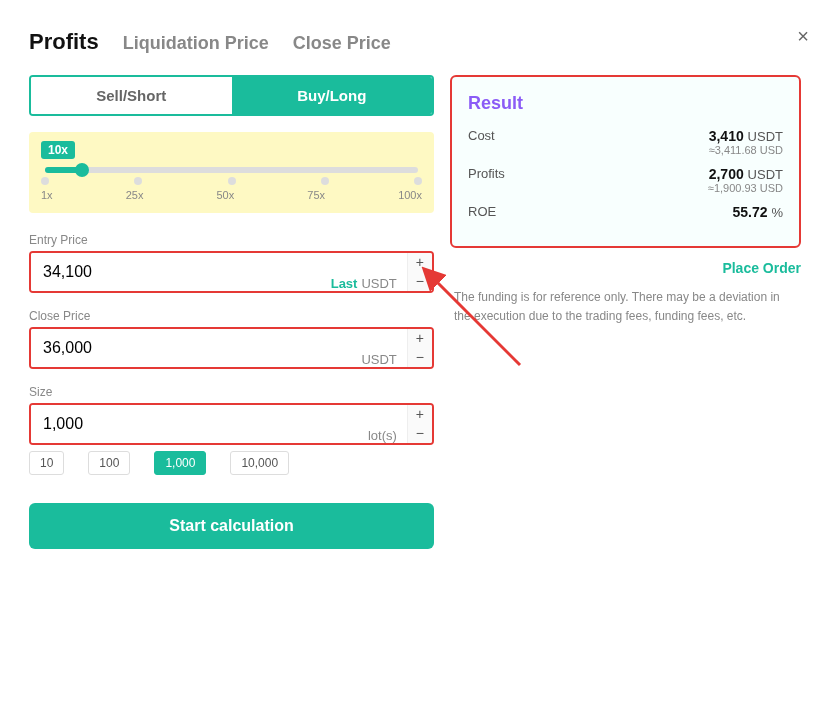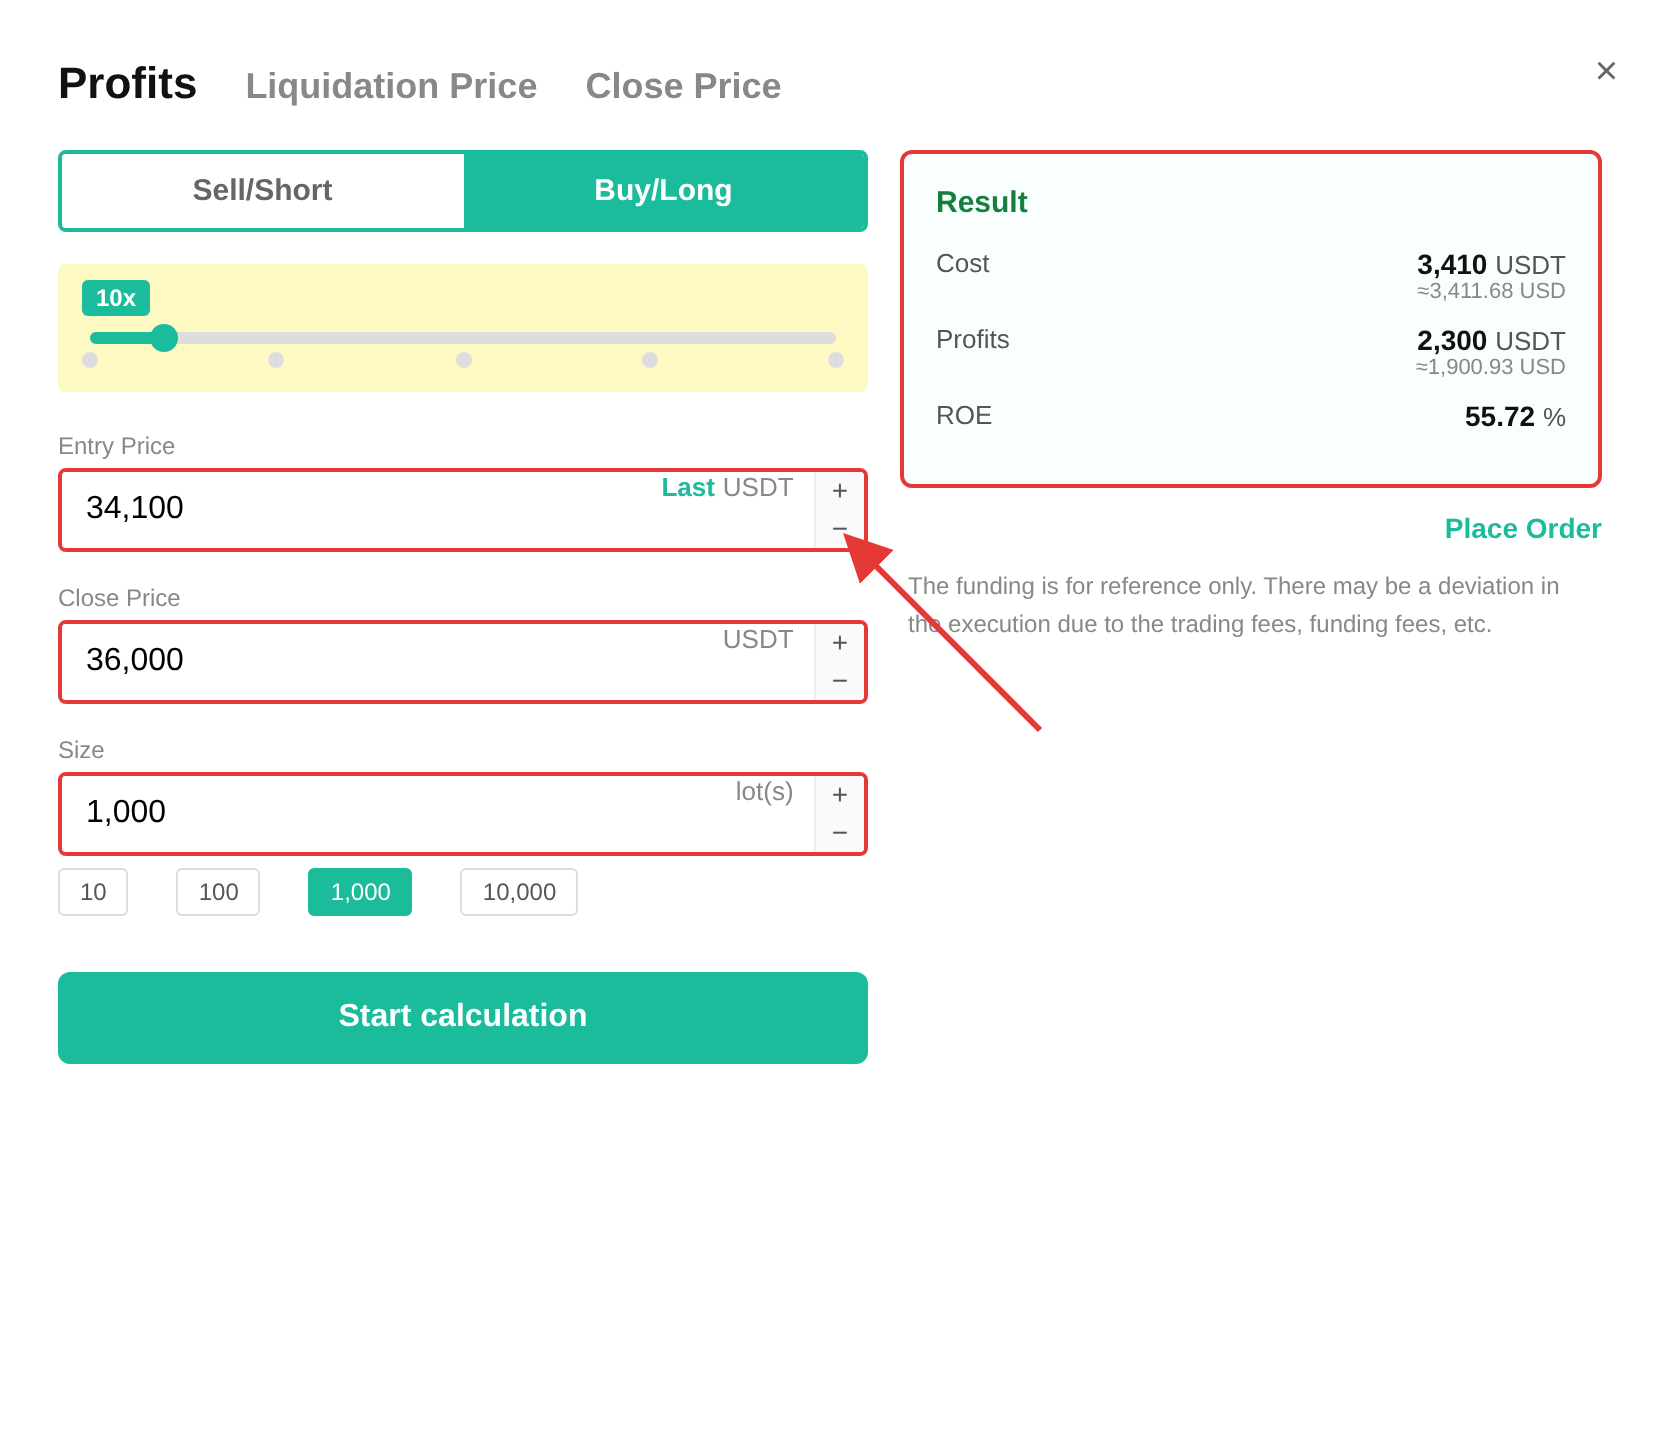--- a/index.html
+++ b/index.html
@@ -162,21 +162,21 @@
       flex: 1;
       padding: 10px 12px;
       font-size: 16px;
       font-weight: 500;
       border: none;
       outline: none;
       background: #fff;
     }
     .input-unit {
       display: flex;
-      align-items: flex-start;
+      align-items: flex-end;
       padding: 0 10px;
       font-size: 13px;
       color: #888;
       background: #fff;
       gap: 4px;
     }
     .input-unit .last-label {
       color: #1abc9c;
       font-weight: 600;
     }
@@ -233,23 +233,23 @@
     
     .result-box {
       border: 2px solid #e53935;
       border-radius: 6px;
       padding: 16px;
       background: #f8fffe;
       margin-bottom: 12px;
       position: relative;
     }
     .result-title {
-      font-size: 15px;
+      font-size: 18px;
       font-weight: 600;
-      color: #15803d;
+      color: #8b5cf6;
       margin-bottom: 14px;
     }
     .result-row {
       display: flex;
       justify-content: space-between;
       align-items: flex-start;
       margin-bottom: 10px;
     }
     .result-key {
       font-size: 13px;
@@ -332,20 +332,27 @@
         <div class="slider-track">
           <div class="slider-fill"></div>
           <div class="slider-thumb"></div>
         </div>
         <div class="slider-dots">
           <div class="slider-dot"></div>
           <div class="slider-dot"></div>
           <div class="slider-dot"></div>
           <div class="slider-dot"></div>
           <div class="slider-dot"></div>
+        </div>
+        <div class="slider-labels">
+          <span>1x</span>
+          <span>25x</span>
+          <span>50x</span>
+          <span>75x</span>
+          <span>100x</span>
         </div>
       </div>
 
       
       <div class="field-label">Entry Price</div>
       <div class="input-group">
         <input class="input-main" type="text" value="34,100" style="">
         <div class="input-unit">
           <span class="last-label">Last</span>
           <span>USDT</span>
@@ -406,21 +413,21 @@
               <span>3,410</span> <span class="unit">USDT</span>
             </div>
             <div class="result-sub">≈3,411.68 USD</div>
           </div>
         </div>
 
         <div class="result-row">
           <span class="result-key">Profits</span>
           <div class="result-value-wrap">
             <div class="result-value">
-              <span>2,300</span> <span class="unit">USDT</span>
+              <span>2,700</span> <span class="unit">USDT</span>
             </div>
             <div class="result-sub">≈1,900.93 USD</div>
           </div>
         </div>
 
         <div class="result-row">
           <span class="result-key">ROE</span>
           <div class="result-value-wrap">
             <div class="result-value">
               <span>55.72</span> <span class="unit">%</span>

